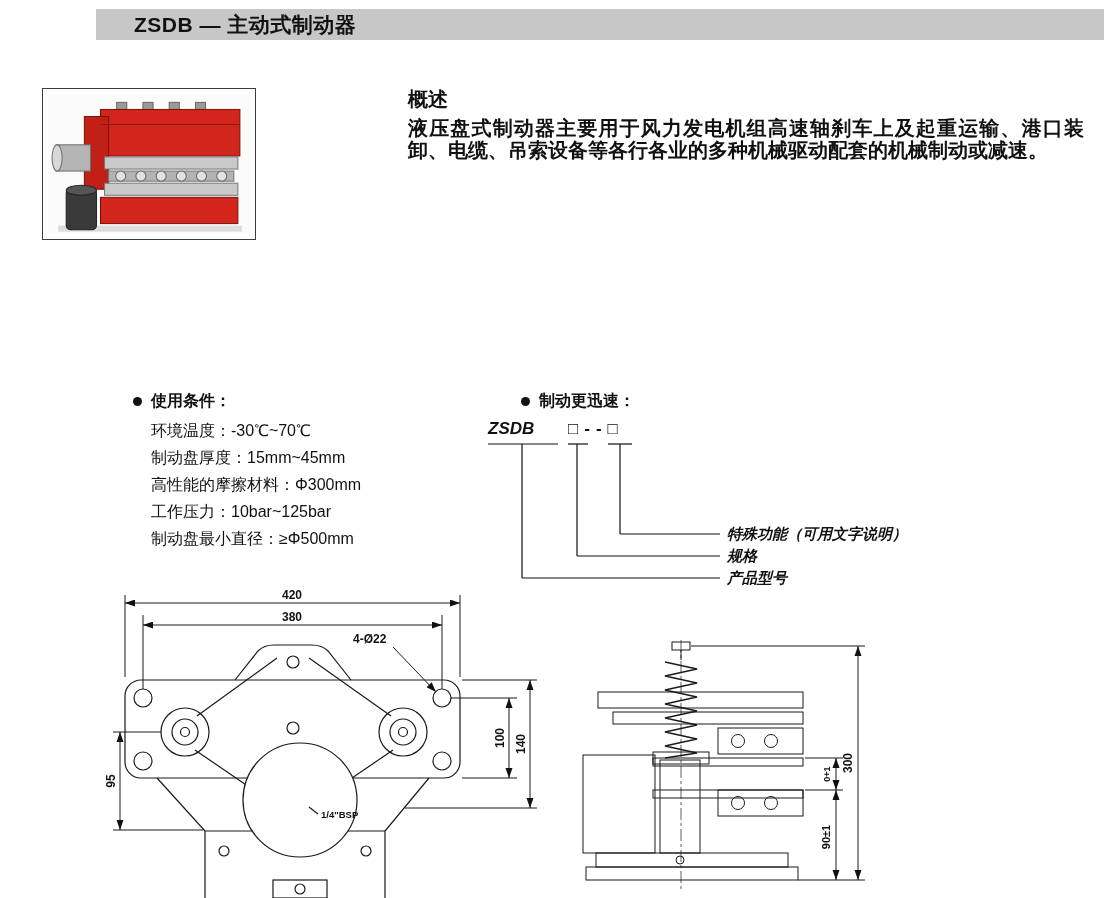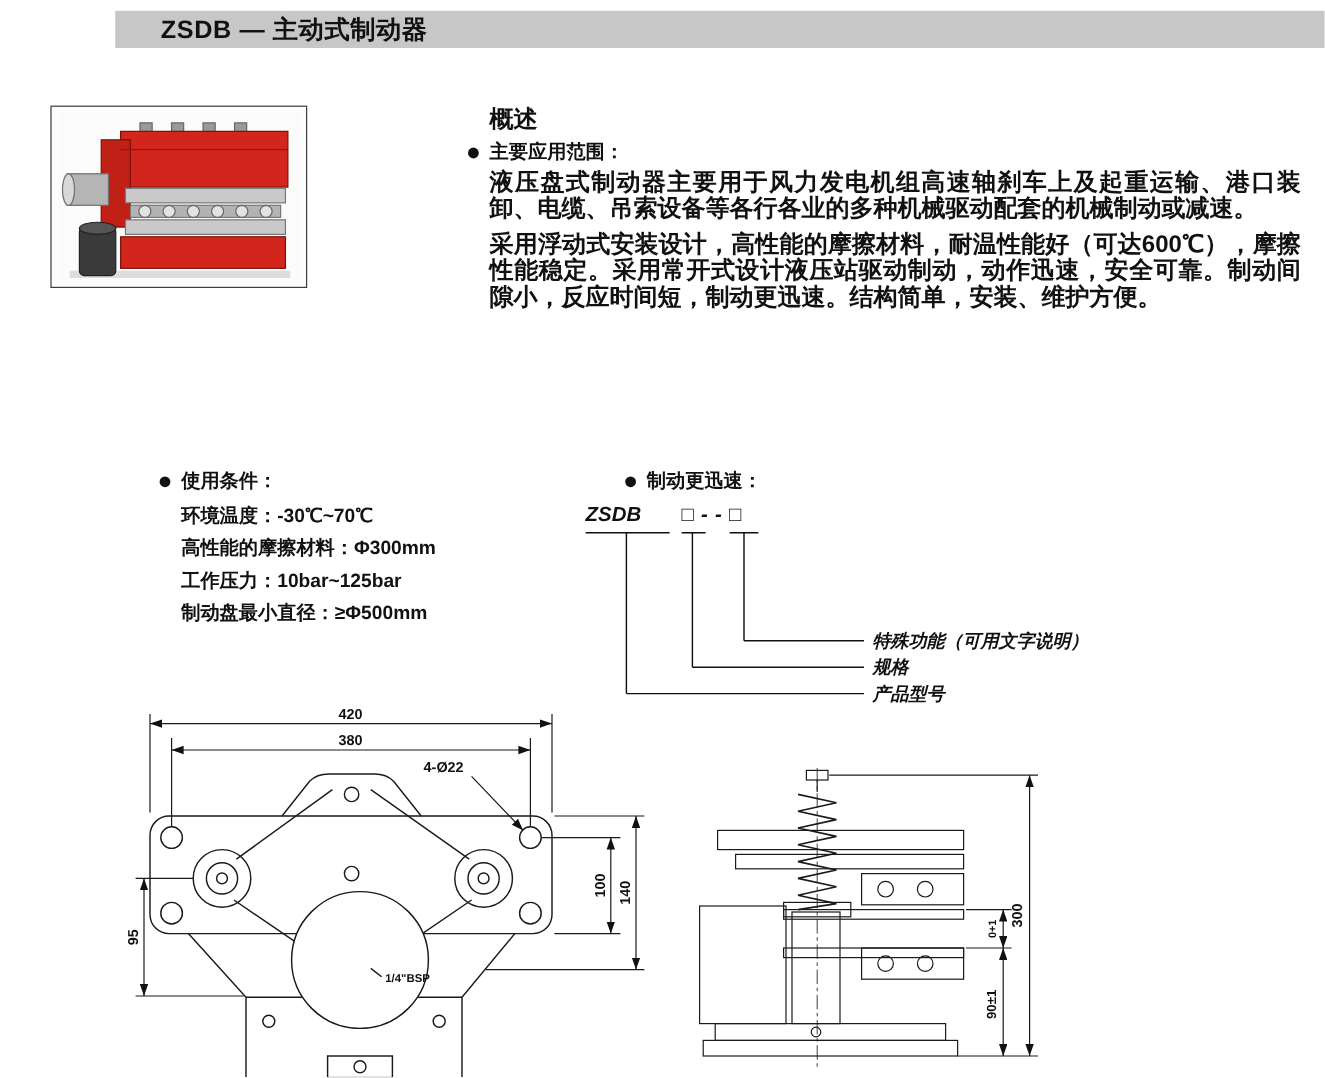--- a/index.html
+++ b/index.html
@@ -11,21 +11,21 @@
   .photo-frame{position:absolute;left:42px;top:88px;width:214px;height:152px;border:1px solid #3c3c3c;
                background:#fdfdfd;box-sizing:border-box;padding:5px;}
   .photo-frame svg{width:100%;height:100%;display:block;}
   .overview{position:absolute;left:390px;top:86px;width:700px;}
   .ov-heading{font-size:20px;font-weight:bold;margin:0 0 4px 18px;}
   .bullet-row{display:flex;align-items:center;gap:9px;font-size:16px;font-weight:bold;margin-top:3px;}
   .dot{width:9px;height:9px;border-radius:50%;background:#111;flex:0 0 9px;}
   .para{font-size:20px;font-weight:bold;line-height:22px;margin:3px 0 8px 18px;
         text-align:justify;width:676px;}
   .conditions{position:absolute;left:133px;top:388px;}
-  .cond-list{list-style:none;margin:5px 0 0 18px;padding:0;font-size:16px;font-weight:bold;line-height:27px;}
+  .cond-list{list-style:none;margin:5px 0 0 18px;padding:0;font-size:16px;font-weight:normal;line-height:27px;}
   .model-head{position:absolute;left:521px;top:388px;}
   .model-diagram{position:absolute;left:480px;top:410px;font-style:italic;}
   .drawing-front{position:absolute;left:85px;top:585px;}
   .drawing-side{position:absolute;left:553px;top:640px;}
   svg text{font-family:"Liberation Sans",sans-serif;fill:#111;}
 </style>
 </head>
 <body>
 
 <div class="page">
@@ -63,35 +63,31 @@
 
       <rect x="52" y="102" width="136" height="26" fill="#d2251c" stroke="#7a120c"></rect>
 
       <rect x="18" y="94" width="30" height="40" rx="4" fill="#3a3a3a" stroke="#222"></rect>
       <ellipse cx="33" cy="95" rx="15" ry="5" fill="#555" stroke="#222"></ellipse>
     </svg>
   </figure>
 
   <section class="overview">
     <div class="ov-heading">概述</div>
-    <div class="bullet-row">
-      <span class="dot"></span>
-      <span>主要应用范围：</span>
-    </div>
     <p class="para">液压盘式制动器主要用于风力发电机组高速轴刹车上及起重运输、港口装卸、电缆、吊索设备等各行各业的多种机械驱动配套的机械制动或减速。</p>
-    <p class="para">采用浮动式安装设计，高性能的摩擦材料，耐温性能好（可达600℃），摩擦性能稳定。采用常开式设计液压站驱动制动，动作迅速，安全可靠。制动间隙小，反应时间短，制动更迅速。结构简单，安装、维护方便。</p>
   </section>
 
   <section class="conditions">
     <div class="bullet-row">
       <span class="dot"></span>
       <span>使用条件：</span>
     </div>
     <ul class="cond-list">
       <li>环境温度：-30℃~70℃</li>
+      <li>制动盘厚度：15mm~45mm</li>
       <li>高性能的摩擦材料：Φ300mm</li>
       <li>工作压力：10bar~125bar</li>
       <li>制动盘最小直径：≥Φ500mm</li>
     </ul>
   </section>
 
   <div class="model-head">
     <div class="bullet-row">
       <span class="dot"></span>
       <span>制动更迅速：</span>

